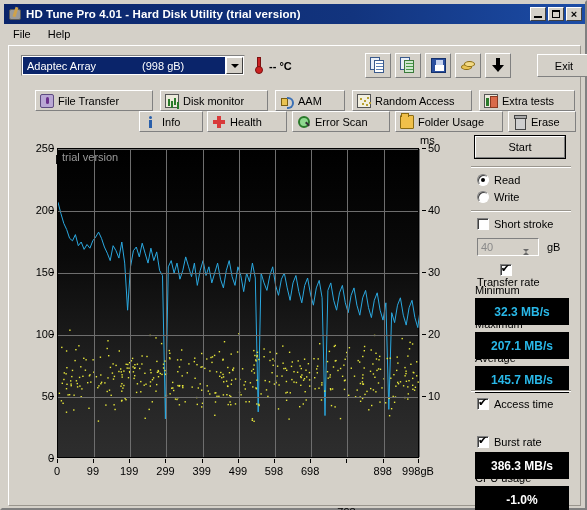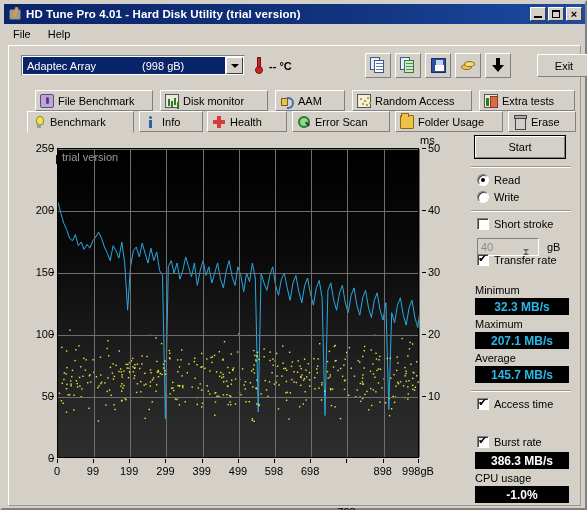--- a/index.html
+++ b/index.html
@@ -467,21 +467,21 @@
   }
   .spin .btns .up i { border-bottom: 3px solid #6a6a6a; }
   .spin .btns .dn i { border-top: 3px solid #6a6a6a; }
   .spin-unit { margin-left: 8px; font-size: 11px; color: #000; }
   .res-label {
     position: absolute; left: 6px;
     font-size: 11px; color: #000;
   }
   .res-box {
     position: absolute; left: 6px;
-    width: 94px; height: 17px;
+    width: 94px; height: 27px;
     background: #000000;
     display: flex; align-items: center; justify-content: center;
     font-size: 12px; font-weight: bold;
   }
   .res-box.cyan { color: #29b8e8; }
   .res-box.yellow { color: #e8e83a; }
   .res-box.white { color: #ffffff; }
 </style>
 </head>
 <body>
@@ -572,45 +572,41 @@
           <span class="shaft"></span>
             <span class="head"></span>
         </span>
       </div>
       <div class="exit-btn" style="left:520px;">Exit</div>
     </div>
 
     <div class="tabrow top">
       <div class="tab" style="left:18px;width:118px;">
         <span class="ticon i-filebench"></span>
-        <span>File Benchmark</span>
+        <span>File Transfer</span>
       </div>
       <div class="tab" style="left:143px;width:108px;">
         <span class="ticon i-diskmon"></span>
         <span>Disk monitor</span>
       </div>
       <div class="tab" style="left:258px;width:70px;">
         <span class="ticon i-aam"></span>
         <span>AAM</span>
       </div>
       <div class="tab" style="left:335px;width:120px;">
         <span class="ticon i-random"></span>
         <span>Random Access</span>
       </div>
       <div class="tab" style="left:462px;width:96px;">
         <span class="ticon i-extra"></span>
         <span>Extra tests</span>
       </div>
     </div>
 
     <div class="tabrow bottom">
-      <div class="tab active" style="left:10px;width:107px;">
-        <span class="ticon i-bench"></span>
-        <span>Benchmark</span>
-      </div>
       <div class="tab" style="left:122px;width:64px;">
         <span class="ticon i-info"></span>
         <span>Info</span>
       </div>
       <div class="tab" style="left:190px;width:80px;">
         <span class="ticon i-health"></span>
         <span>Health</span>
       </div>
       <div class="tab" style="left:275px;width:98px;">
         <span class="ticon i-errscan"></span>
@@ -1190,21 +1186,21 @@
         <span class="spin">
           <span>40</span>
           <span class="btns">
             <span class="up"><i></i></span>
             <span class="dn"><i></i></span>
           </span>
         </span>
         <span class="spin-unit">gB</span>
       </div>
 
-      <div class="check-row" style="top:120px;">
+      <div class="check-row" style="top:130px;flex-direction:column;">
         <span class="cbox on"></span>
         <span>Transfer rate</span>
       </div>
 
       <div class="res-label" style="top:150px;">Minimum</div>
       <div class="res-box cyan" style="top:164px;">32.3 MB/s</div>
 
       <div class="res-label" style="top:184px;">Maximum</div>
       <div class="res-box cyan" style="top:198px;">207.1 MB/s</div>
 

